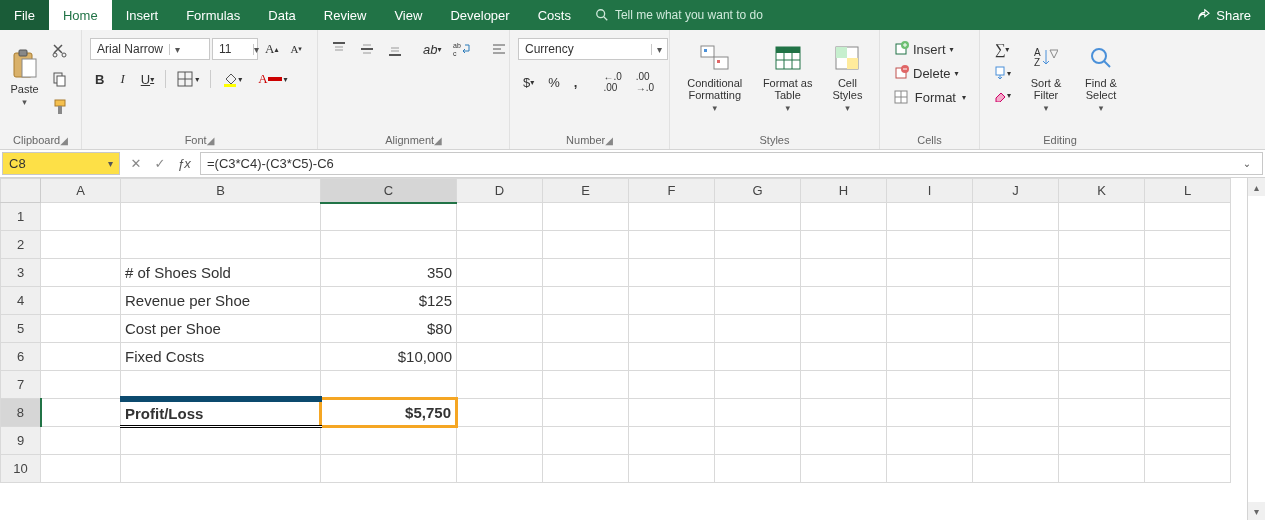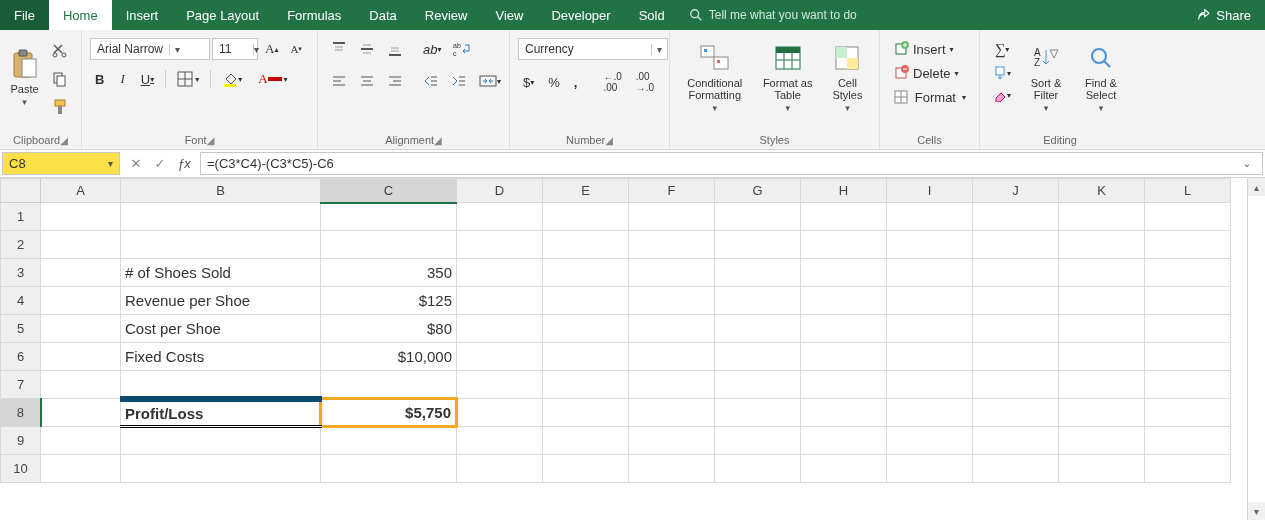--- a/index.html
+++ b/index.html
@@ -66,27 +66,26 @@
 
   svg{display:block;}
 </style>
 </head>
 <body>
 
 <div class="titlebar">
   <div class="tab file">File</div>
   <div class="tab active">Home</div>
   <div class="tab">Insert</div>
-  <div class="tab">Page Layout</div>
   <div class="tab">Formulas</div>
   <div class="tab">Data</div>
   <div class="tab">Review</div>
   <div class="tab">View</div>
   <div class="tab">Developer</div>
-  <div class="tab">Sold</div>
+  <div class="tab">Costs</div>
   <div class="tellme">
     <span class="mag">
       <svg width="14" height="14" viewBox="0 0 16 16">
           <circle cx="6.5" cy="6.5" r="4.5" fill="none" stroke="#cfe9db" stroke-width="1.5"></circle>
           <line x1="10" y1="10" x2="14" y2="14" stroke="#cfe9db" stroke-width="1.5"></line>
         </svg>
     </span>
     <span>Tell me what you want to do</span>
   </div>
   <div class="share">
@@ -189,21 +188,21 @@
           </span>
       </div>
     </div>
     <div class="group-title">
         <span>Font</span>
         <span class="gt-launcher">◢</span>
       </div>
   </div>
 
   <div class="group" style="width:192px;">
-    <div class="group-body" style="flex-direction:column;gap:10px;">
+    <div class="group-body" style="gap:10px;">
       <div class="row">
         <span class="btn">
             <svg width="16" height="16">
               <line x1="2" y1="2" x2="14" y2="2" stroke="#555" stroke-width="2"></line>
               <line x1="4" y1="6" x2="12" y2="6" stroke="#999"></line>
               <line x1="4" y1="9" x2="12" y2="9" stroke="#999"></line>
             </svg>
           </span>
         <span class="btn">
             <svg width="16" height="16">

